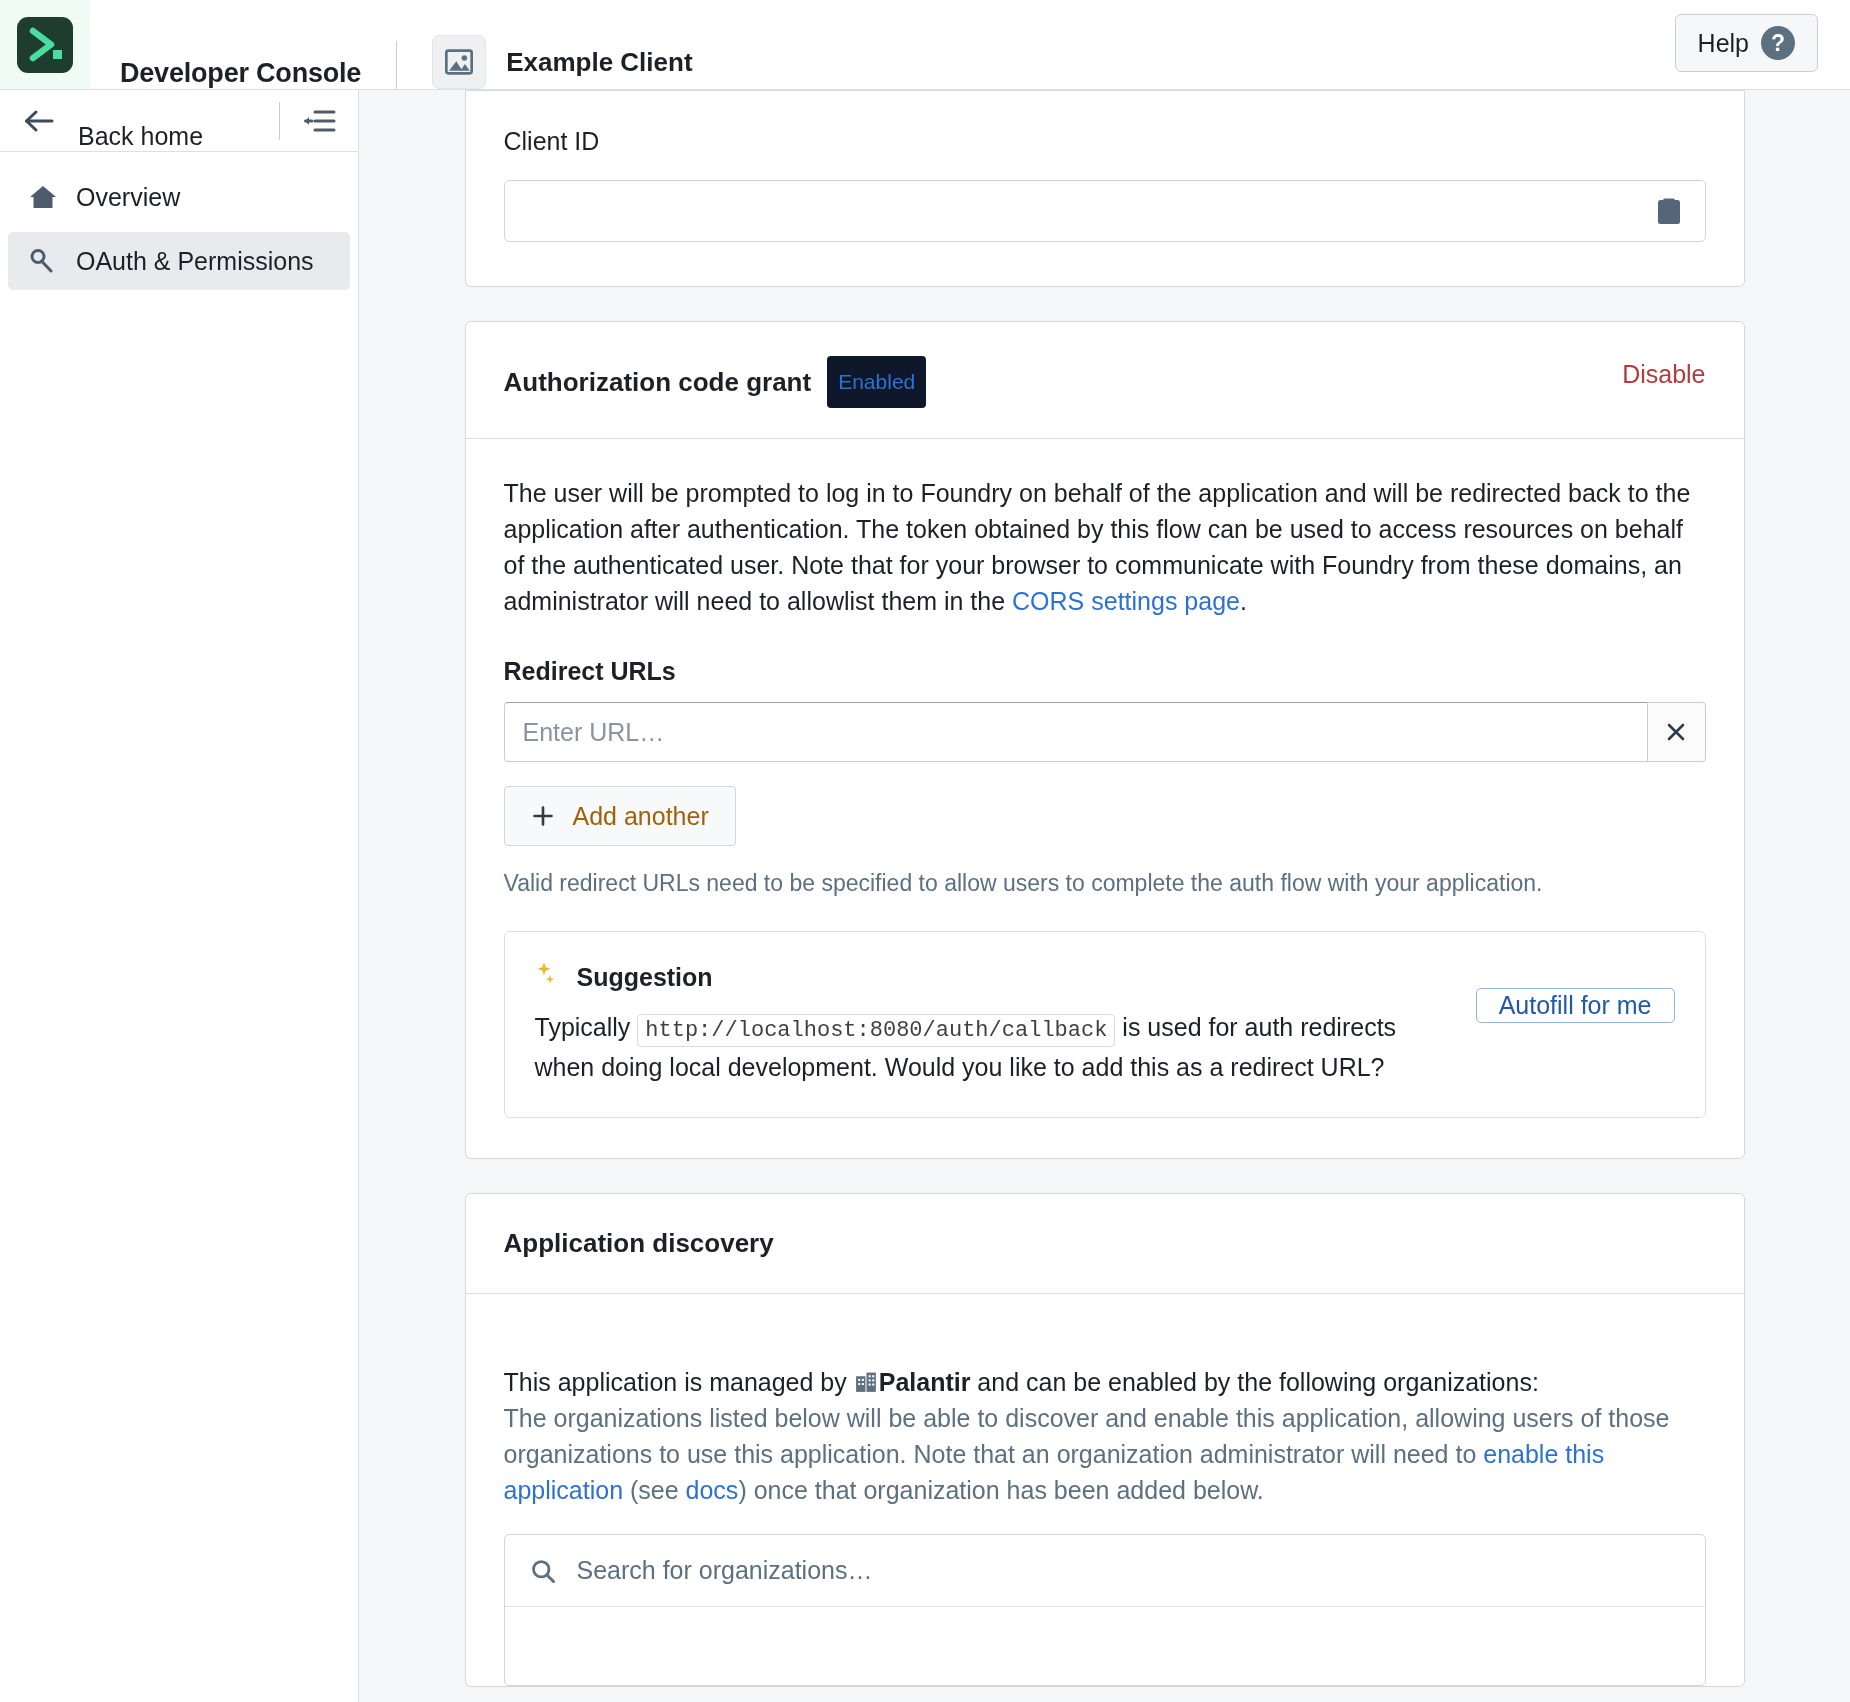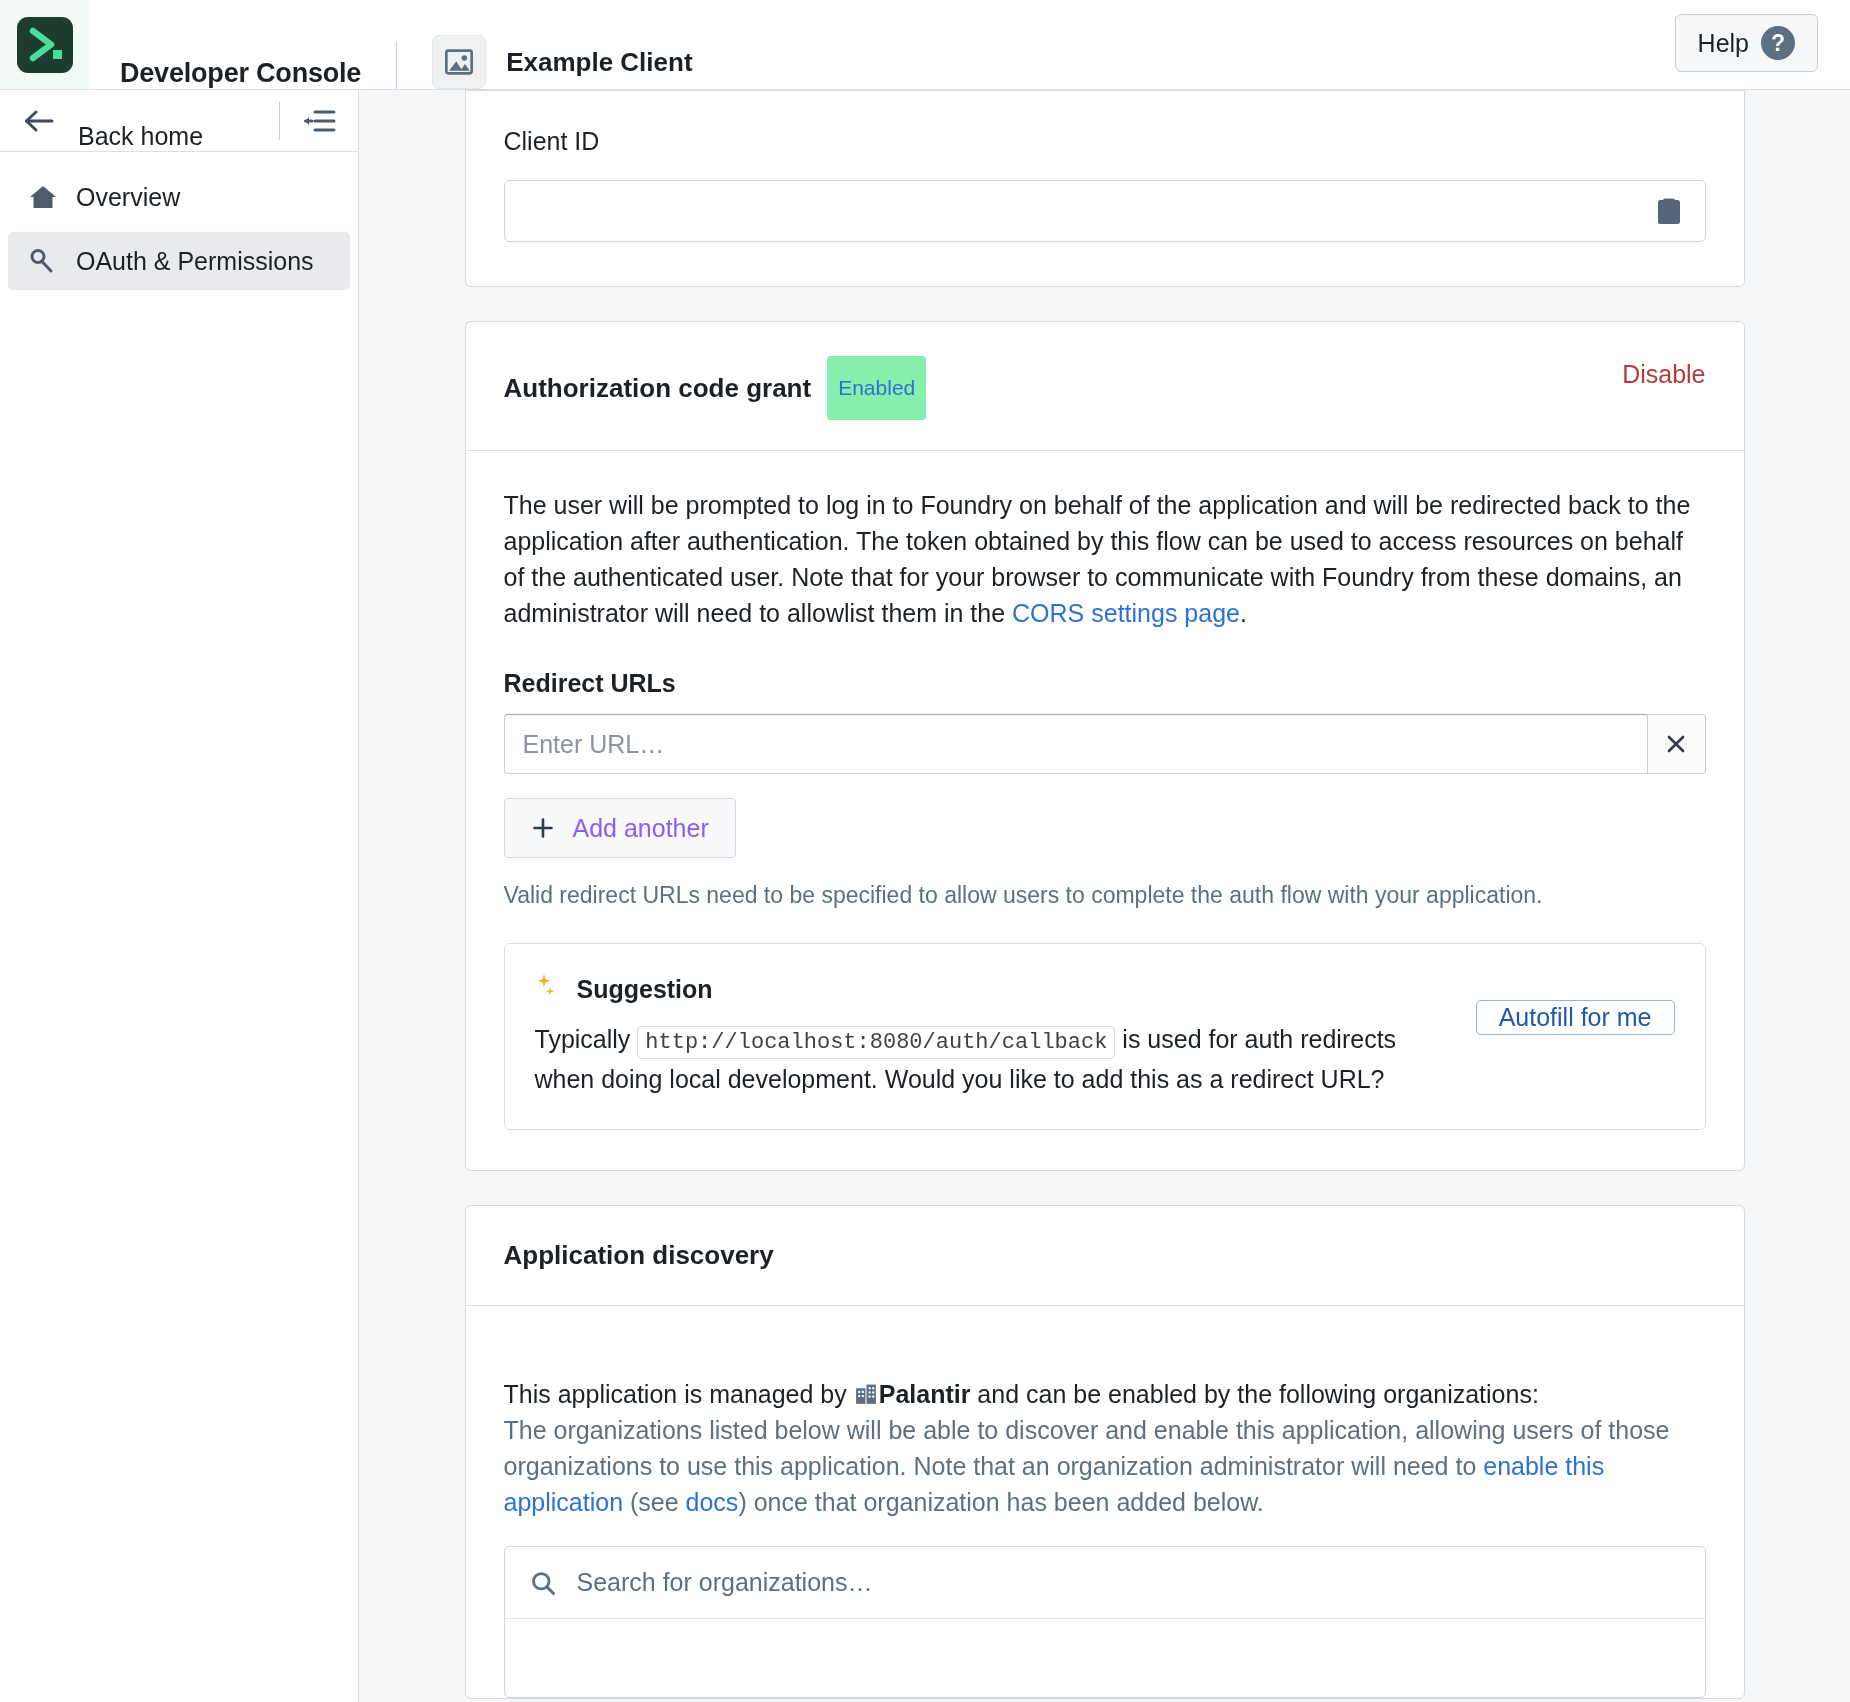--- a/index.html
+++ b/index.html
@@ -127,22 +127,22 @@
   
   .sec-head {
     padding:34px 38px 30px 38px;
     border-bottom:1px solid #dcdfe3;
     display:flex; align-items:flex-start;
   }
   .sec-head-left { flex:1; }
   .sec-title-row { display:flex; align-items:center; gap:16px; }
   .sec-title { font-size:26px; font-weight:bold; color:#1c2127; }
   .badge {
-    background:#86efac; color:#2d72d2;
-    font-size:21px; padding:20px 11px; border-radius:4px;
+    background:#0f172a; color:#2d72d2;
+    font-size:21px; padding:14px 11px; border-radius:4px;
   }
   .sec-sub { font-size:23px; color:#5c7080; margin-top:14px; }
   .danger-link {
     color:#b13c3c; font-size:25px; cursor:pointer; margin-top:4px;
   }
 
   .body-pad { padding:36px 38px 40px 38px; }
   .para { font-size:25px; line-height:1.44; color:#1c2127; }
   .para.muted { color:#5c7080; }
   a.link { color:#2d72d2; text-decoration:none; cursor:pointer; }
@@ -164,21 +164,21 @@
     background:#fbfbfc;
     display:flex; align-items:center; justify-content:center;
     cursor:pointer;
   }
   .add-btn {
     margin-top:24px;
     height:60px; padding:12px 26px;
     border:1px solid #d3d7db; border-radius:4px;
     background:#f8f9fa;
     display:inline-flex; align-items:center; gap:18px;
-    font-size:25px; color:#8b5cf6; cursor:pointer;
+    font-size:25px; color:#a16207; cursor:pointer;
   }
   .helper { font-size:23px; color:#5c7080; margin-top:24px; }
 
   .suggest {
     margin-top:34px;
     border:1px solid #dcdfe3; border-radius:6px;
     padding:28px 30px 30px 30px;
     display:flex; align-items:flex-start; gap:20px;
     background:#fff;
   }

